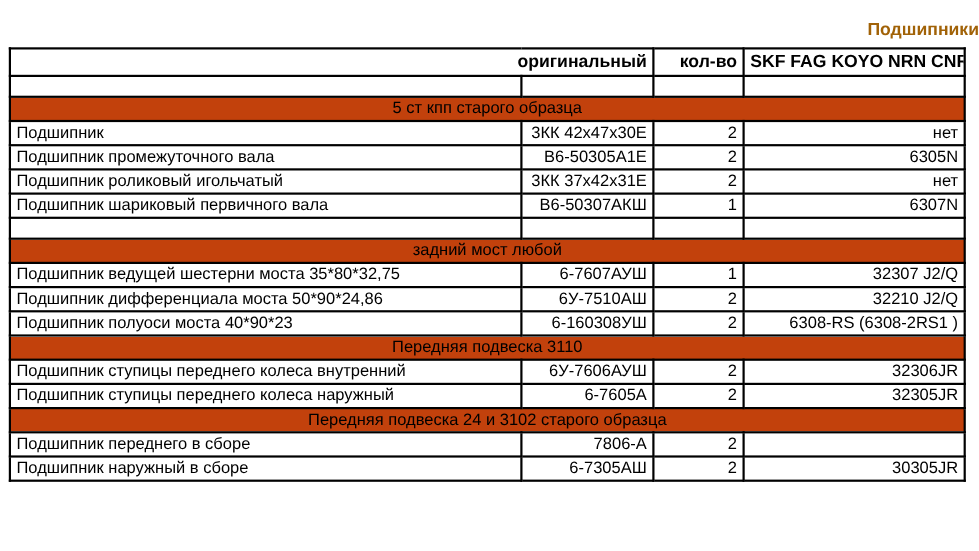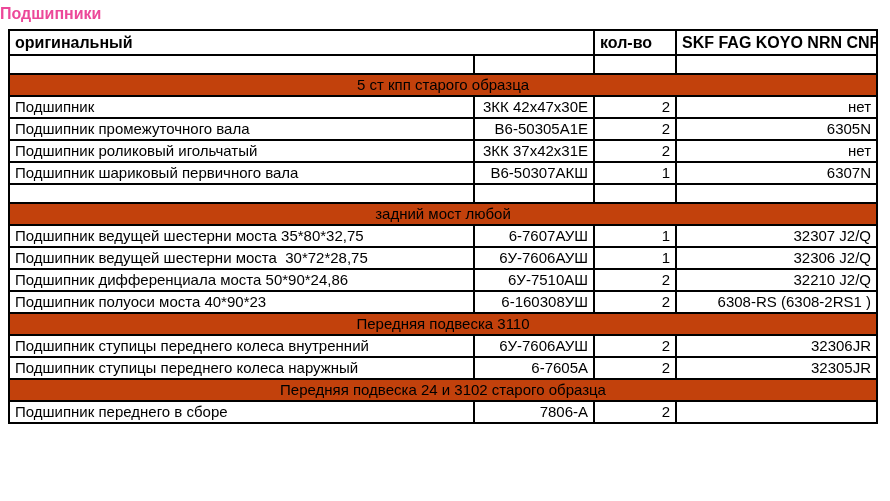--- a/index.html
+++ b/index.html
@@ -8,25 +8,25 @@
     background: #ffffff;
     font-family: "Liberation Sans", sans-serif;
   }
   .page {
     width: 890px;
     height: 501px;
     background: #ffffff;
     overflow: hidden;
   }
   .title {
-    text-align: left;
+    text-align: right;
     font-weight: bold;
     font-size: 16px;
-    color: #ec4899;
-    padding-top: 5px;
+    color: #a16207;
+    padding-top: 19px;
     height: 20px;
     line-height: 18px;
   }
   table.bearings {
     border-collapse: collapse;
     table-layout: fixed;
     margin-left: 8px;
     margin-top: 4px;
     width: 868px;
   }
@@ -37,21 +37,21 @@
     padding: 0 5px;
     height: 20px;
     line-height: 20px;
     overflow: hidden;
     white-space: pre;
   }
   tr.header-row td {
     height: 23px;
     font-weight: bold;
     font-size: 16px;
-    text-align: left;
+    text-align: right;
   }
   tr.spacer-row td {
     height: 17px;
   }
   tr.section-row td {
     background: #c2410c;
     font-weight: normal;
     font-size: 15px;
     text-align: center;
     height: 19px;
@@ -127,26 +127,20 @@
     <tr class="section-row">
       <td colspan="4">задний мост любой</td>
     </tr>
     <tr>
       <td class="cell-name">Подшипник ведущей шестерни моста 35*80*32,75</td>
       <td class="cell-part">6-7607АУШ</td>
       <td class="cell-qty">1</td>
       <td class="cell-analog">32307 J2/Q</td>
     </tr>
     <tr>
-      <td class="cell-name">Подшипник ведущей шестерни моста  30*72*28,75</td>
-      <td class="cell-part">6У-7606АУШ</td>
-      <td class="cell-qty">1</td>
-      <td class="cell-analog">32306 J2/Q</td>
-    </tr>
-    <tr>
       <td class="cell-name">Подшипник дифференциала моста 50*90*24,86</td>
       <td class="cell-part">6У-7510АШ</td>
       <td class="cell-qty">2</td>
       <td class="cell-analog">32210 J2/Q</td>
     </tr>
     <tr>
       <td class="cell-name">Подшипник полуоси моста 40*90*23</td>
       <td class="cell-part">6-160308УШ</td>
       <td class="cell-qty">2</td>
       <td class="cell-analog">6308-RS (6308-2RS1 )</td>
@@ -170,15 +164,21 @@
 
     <tr class="section-row">
       <td colspan="4">Передняя подвеска 24 и 3102 старого образца</td>
     </tr>
     <tr>
       <td class="cell-name">Подшипник переднего в сборе</td>
       <td class="cell-part">7806-А</td>
       <td class="cell-qty">2</td>
       <td class="cell-analog"></td>
     </tr>
+    <tr>
+      <td class="cell-name">Подшипник наружный в сборе</td>
+      <td class="cell-part">6-7305АШ</td>
+      <td class="cell-qty">2</td>
+      <td class="cell-analog">30305JR</td>
+    </tr>
   </tbody>
     </table>
 </div>
 
 </body></html>

